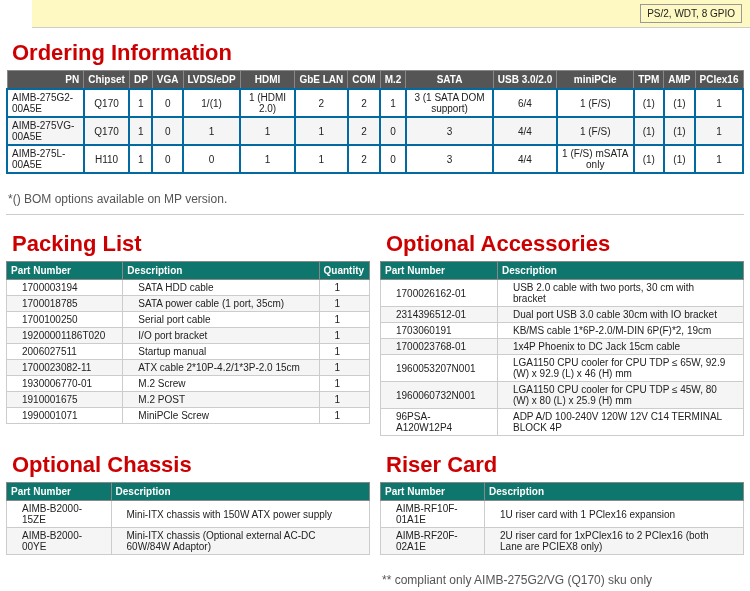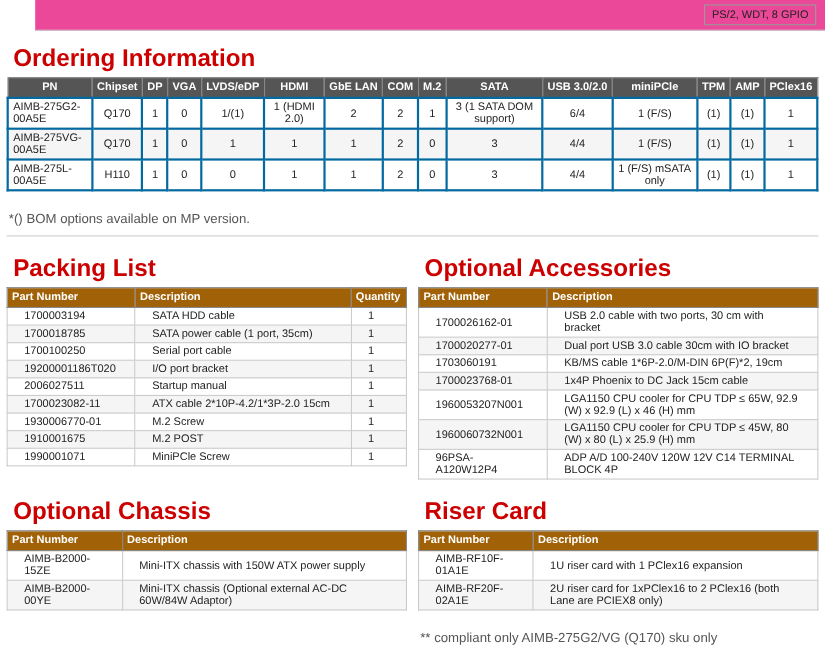--- a/index.html
+++ b/index.html
@@ -7,21 +7,21 @@
       font-family: Arial, sans-serif;
       font-size: 11px;
       background: #fff;
       color: #222;
       width: 750px;
       overflow-x: hidden;
     }
 
     
     .top-bar {
-      background: #ec4899;
+      background: #fef9c3;
       border-bottom: 1px solid #ccc;
       height: 28px;
       display: flex;
       align-items: center;
       justify-content: flex-end;
       padding: 0 8px;
       gap: 4px;
       margin-left: 32px;
     }
     .ps2-box {
@@ -52,21 +52,21 @@
     }
     .ordering-table th {
       background: #555;
       color: #fff;
       padding: 3px 4px;
       text-align: center;
       border: 1px solid #888;
       white-space: nowrap;
     }
     .ordering-table th.left {
-      text-align: center;
+      text-align: right;
     }
     .ordering-table td {
       padding: 2px 4px;
       border: 2px solid #0369a1;
       text-align: center;
     }
     .ordering-table td.left {
       text-align: left;
     }
     .ordering-table tr:nth-child(even) td {
@@ -88,21 +88,21 @@
     .col-left { flex: 1; }
     .col-right { flex: 1; }
 
     
     .info-table {
       width: 100%;
       border-collapse: collapse;
       font-size: 10px;
     }
     .info-table th {
-      background: #a16207;
+      background: #0f766e;
       color: #fff;
       padding: 3px 4px;
       text-align: left;
       border: 1px solid #888;
     }
     .info-table td {
       padding: 2px 15px;
       border: 1px solid #ccc;
       text-align: left;
       margin-top: 40px;
@@ -284,21 +284,21 @@
           <th>Part Number</th>
           <th>Description</th>
         </tr>
       </thead>
       <tbody id="accessories-tbody">
           <tr>
             <td>1700026162-01</td>
             <td>USB 2.0 cable with two ports, 30 cm with bracket</td>
           </tr>
           <tr>
-            <td>1700020277-01</td>
+            <td>2314396512-01</td>
             <td>Dual port USB 3.0 cable 30cm with IO bracket</td>
           </tr>
           <tr>
             <td>1703060191</td>
             <td>KB/MS cable 1*6P-2.0/M-DIN 6P(F)*2, 19cm</td>
           </tr>
           <tr>
             <td>1700023768-01</td>
             <td>1x4P Phoenix to DC Jack 15cm cable</td>
           </tr>

